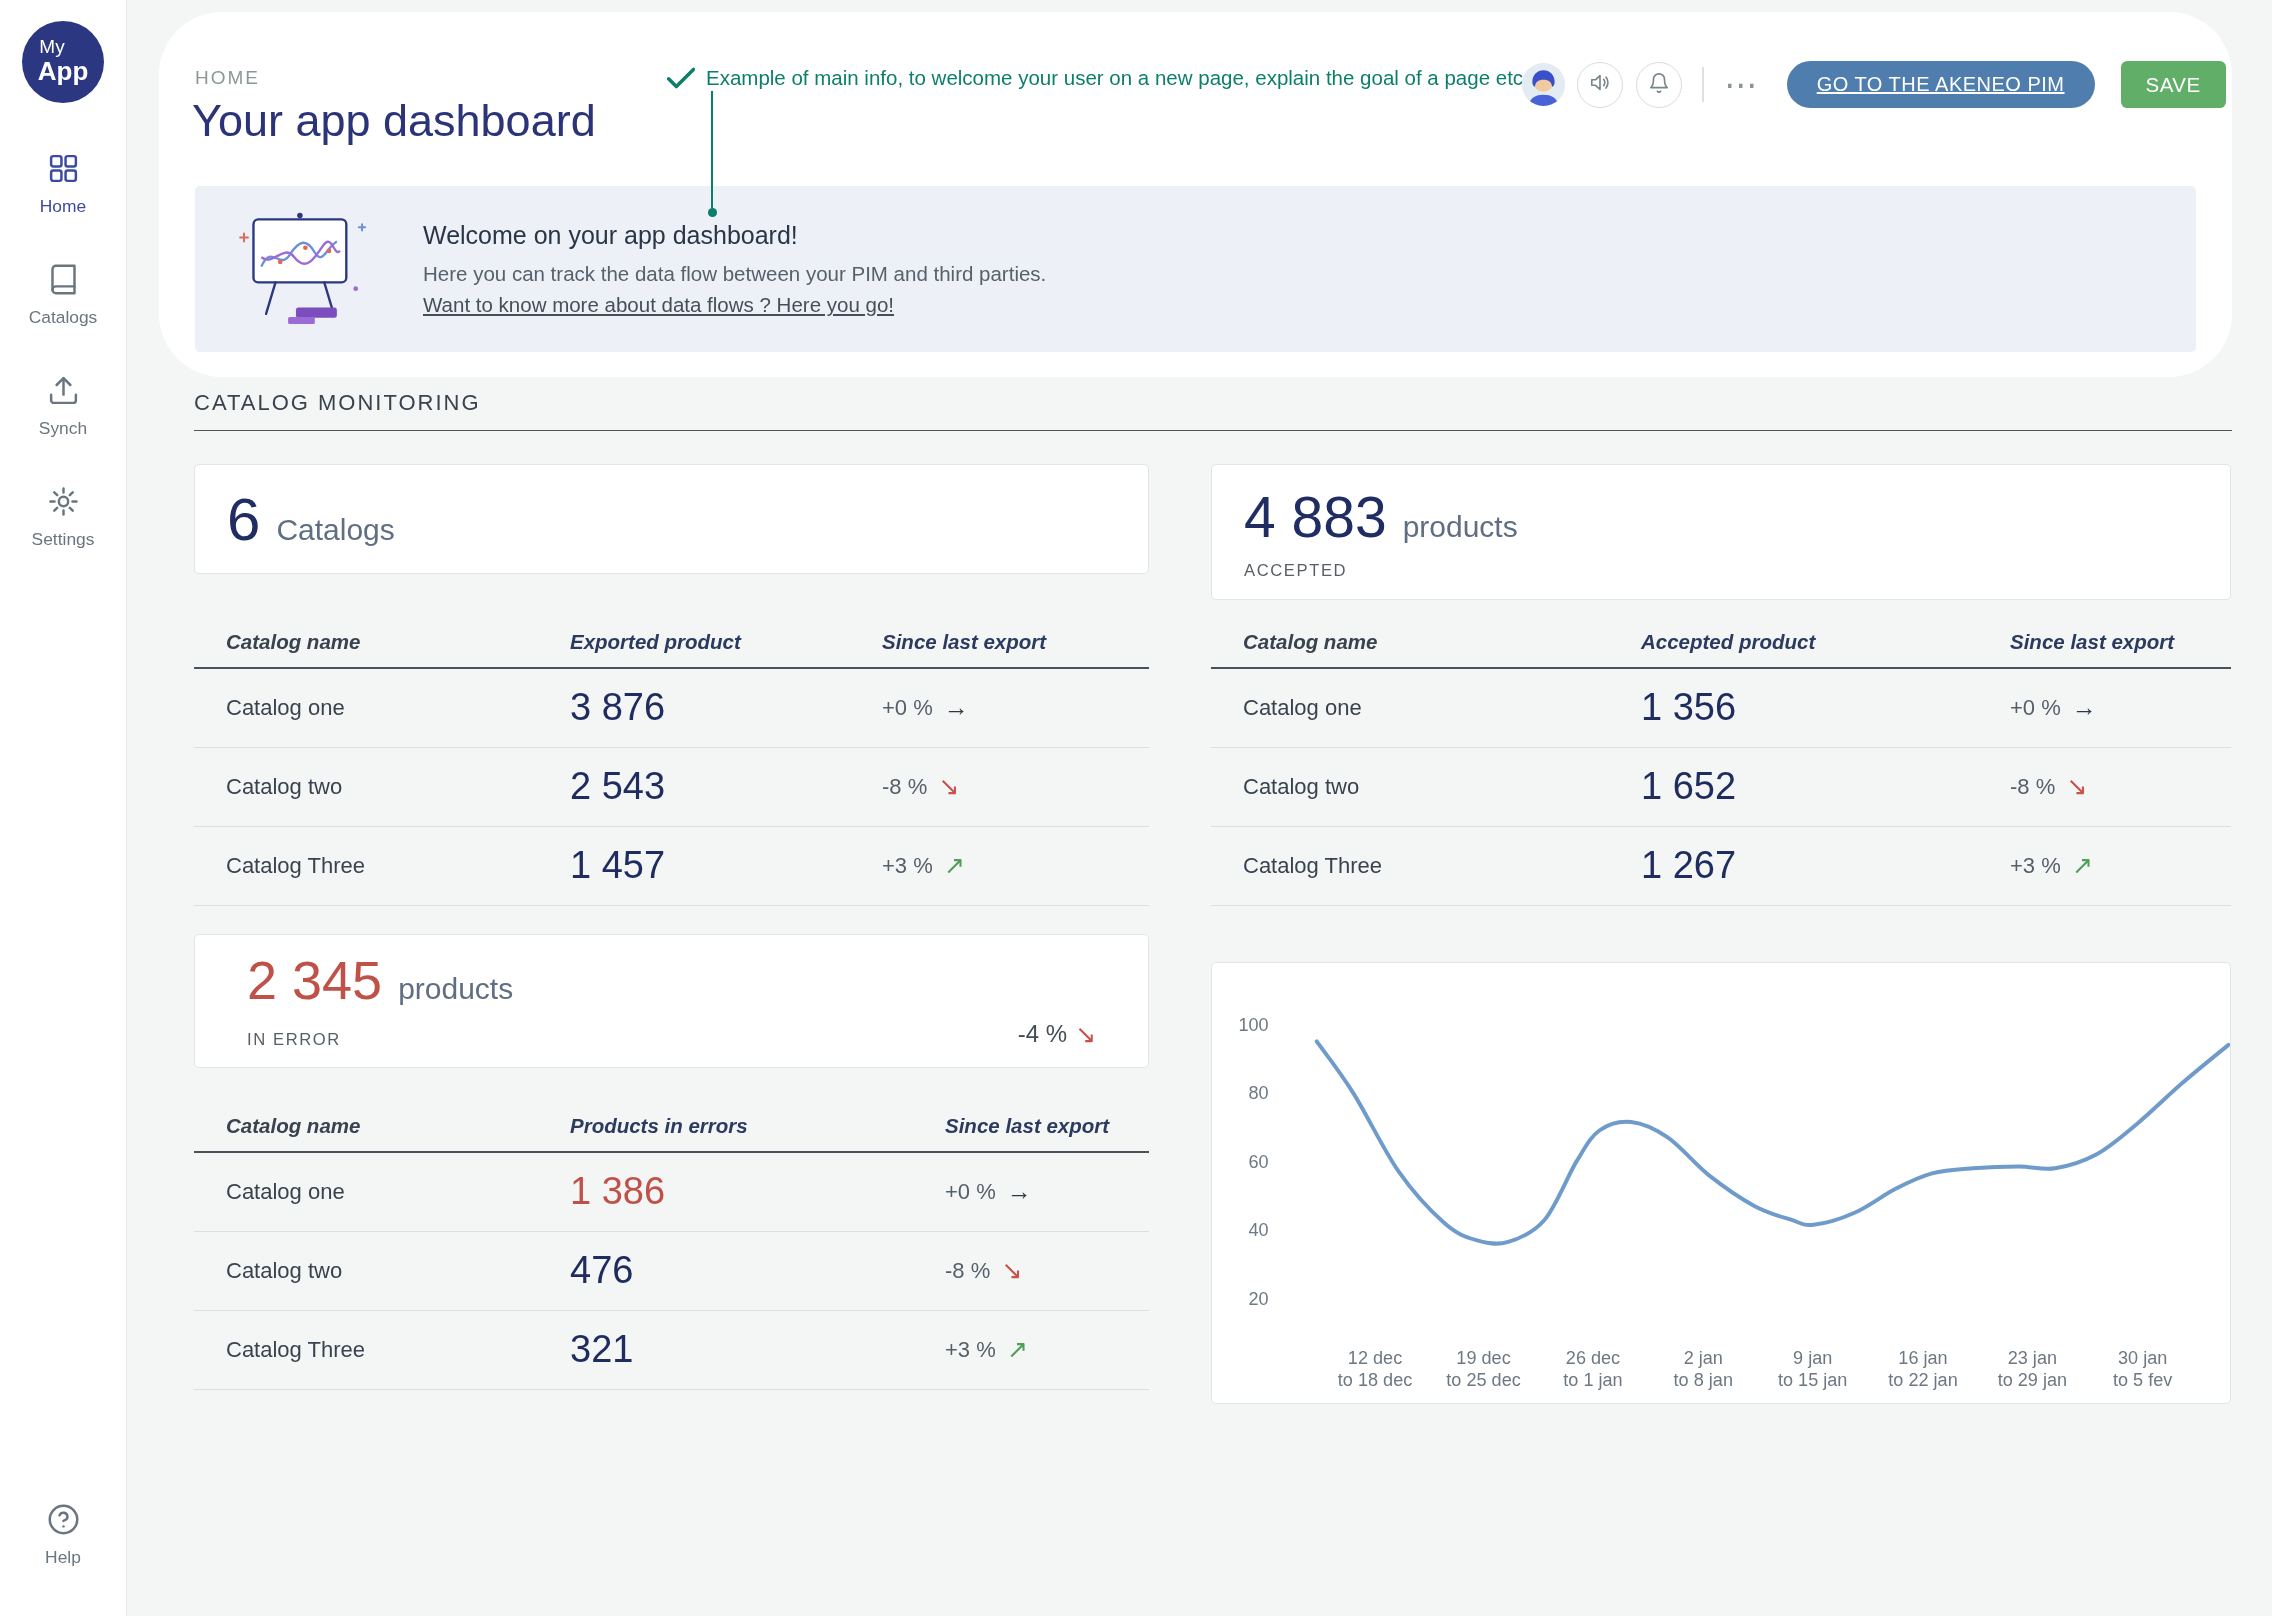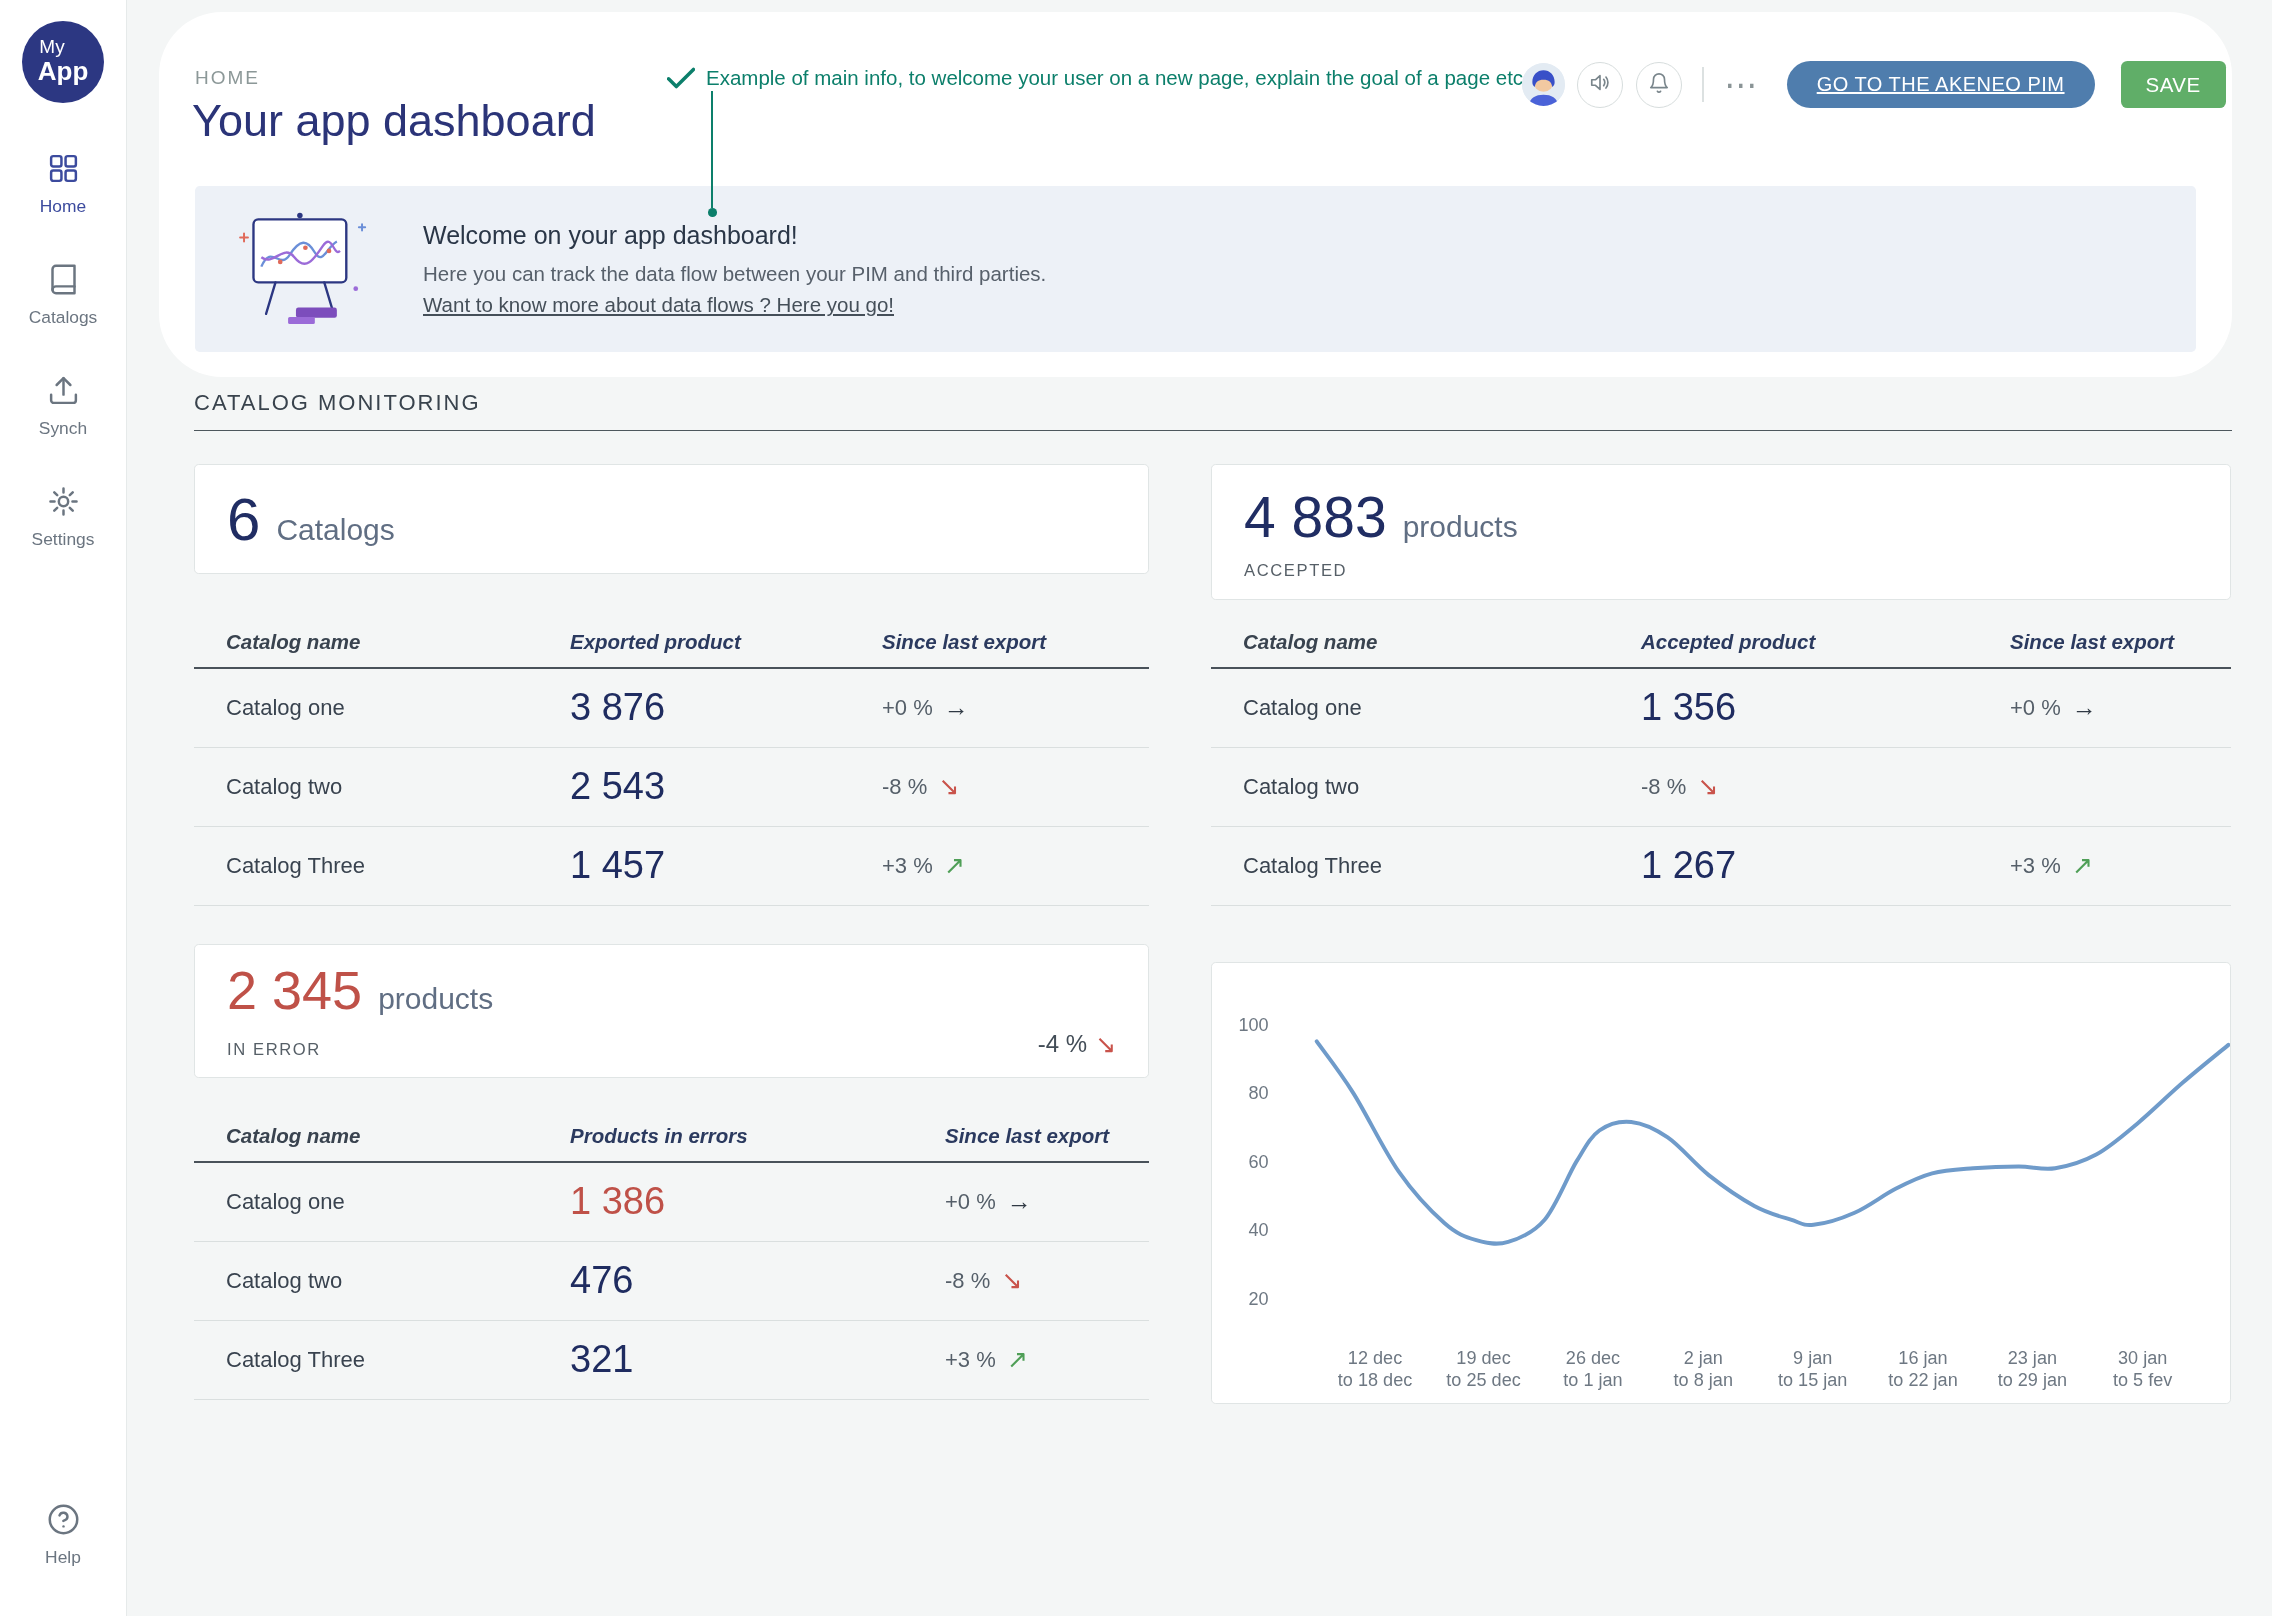--- a/index.html
+++ b/index.html
@@ -63,21 +63,21 @@
   .card-catalogs { height:110px; display:flex; align-items:baseline; padding-left:32px; }
   .card-catalogs .big-num { line-height:110px; }
   .big-num { font-size:60px; color:#202d63; font-weight:500; }
   .card-label { font-size:30px; color:#606e83; margin-left:16px; }
 
   .card-accepted { height:136px; padding:19px 32px; }
   .card-accepted .big-num { font-size:57px; }
   .num-row { display:flex; align-items:baseline; }
   .sub-label { font-size:16.6px; letter-spacing:1.6px; color:#565f67; margin-top:11px; }
 
-  .card-errors { height:134px; padding:14px 32px; margin-top:38px; }
+  .card-errors { height:134px; padding:14px 52px; margin-top:28px; }
   .card-errors .big-num { font-size:54px; color:#bf5148; }
   .sub-row { display:flex; justify-content:space-between; align-items:center; margin-top:8px; }
   .err-delta { font-size:24px; color:#434d57; display:flex; align-items:center; }
   .err-delta .arrow { color:#c9534b; font-size:25px; margin-left:8px; }
 
   .dtable { }
   .mt-left { margin-top:44px; }
   .mt-right { margin-top:18px; }
   .mt-err { margin-top:34px; }
   .thead { display:grid; height:51px; align-items:center; border-bottom:2.4px solid #49525a;font-style:italic; }
@@ -346,20 +346,21 @@
             <div class="trow cols-accepted">
               <div class="cell name">Catalog one</div>
               <div class="cell value">1 356</div>
               <div class="cell delta" data-trend="flat">
                 <span>+0 %</span>
                 <span class="arrow">→</span>
               </div>
             </div>
             <div class="trow cols-accepted">
               <div class="cell name">Catalog two</div>
+              <div class="cell value">1 652</div>
               <div class="cell delta" data-trend="down">
                 <span>-8 %</span>
                 <span class="arrow">↘</span>
               </div>
             </div>
             <div class="trow cols-accepted">
               <div class="cell name">Catalog Three</div>
               <div class="cell value">1 267</div>
               <div class="cell delta" data-trend="up">
                 <span>+3 %</span>

